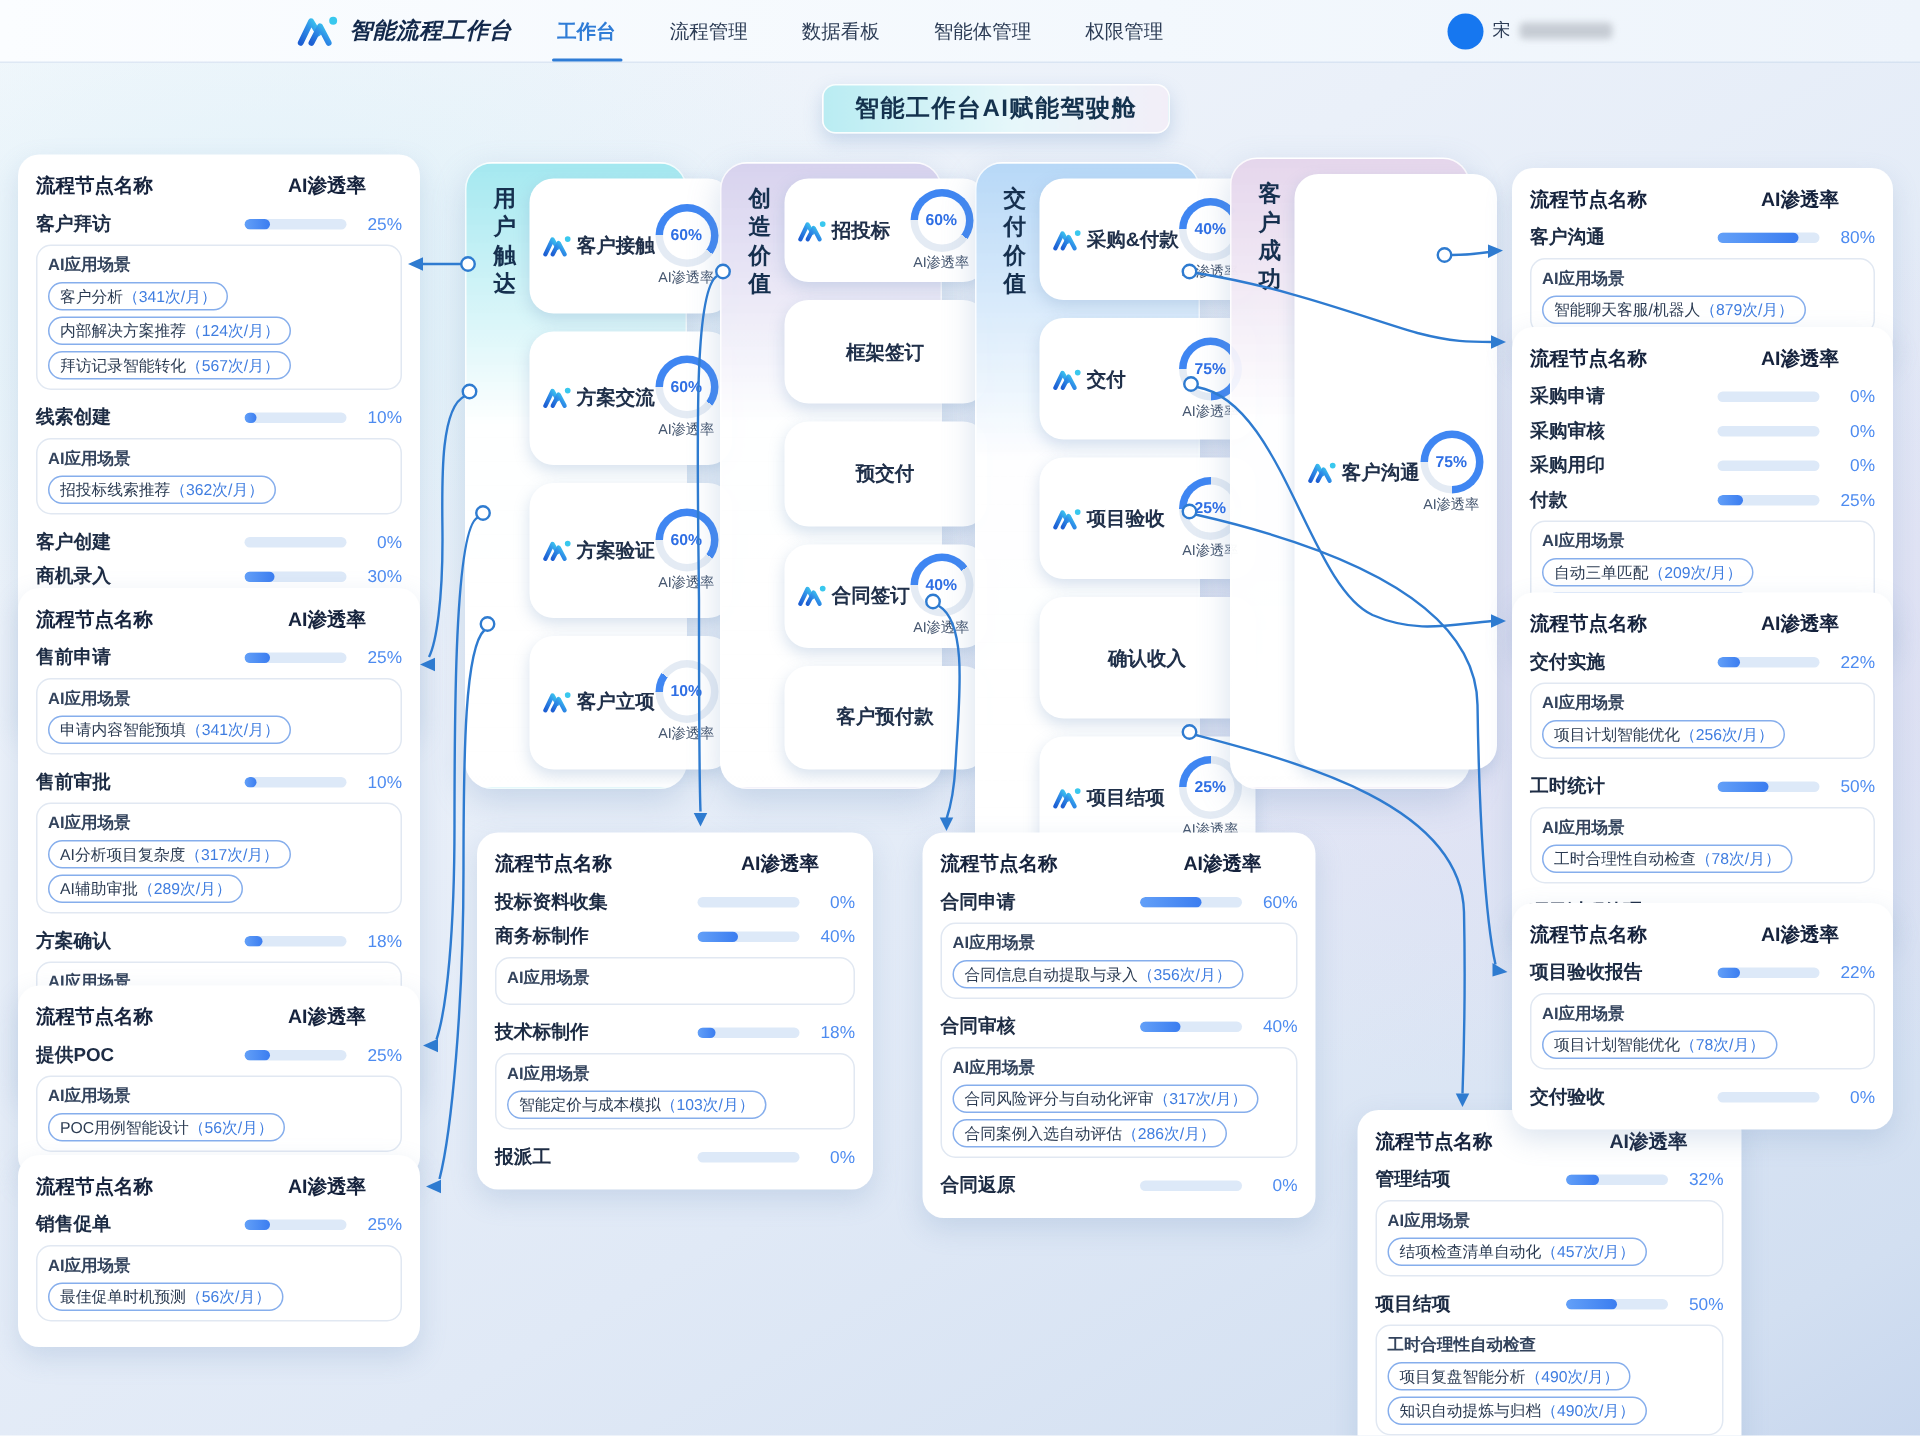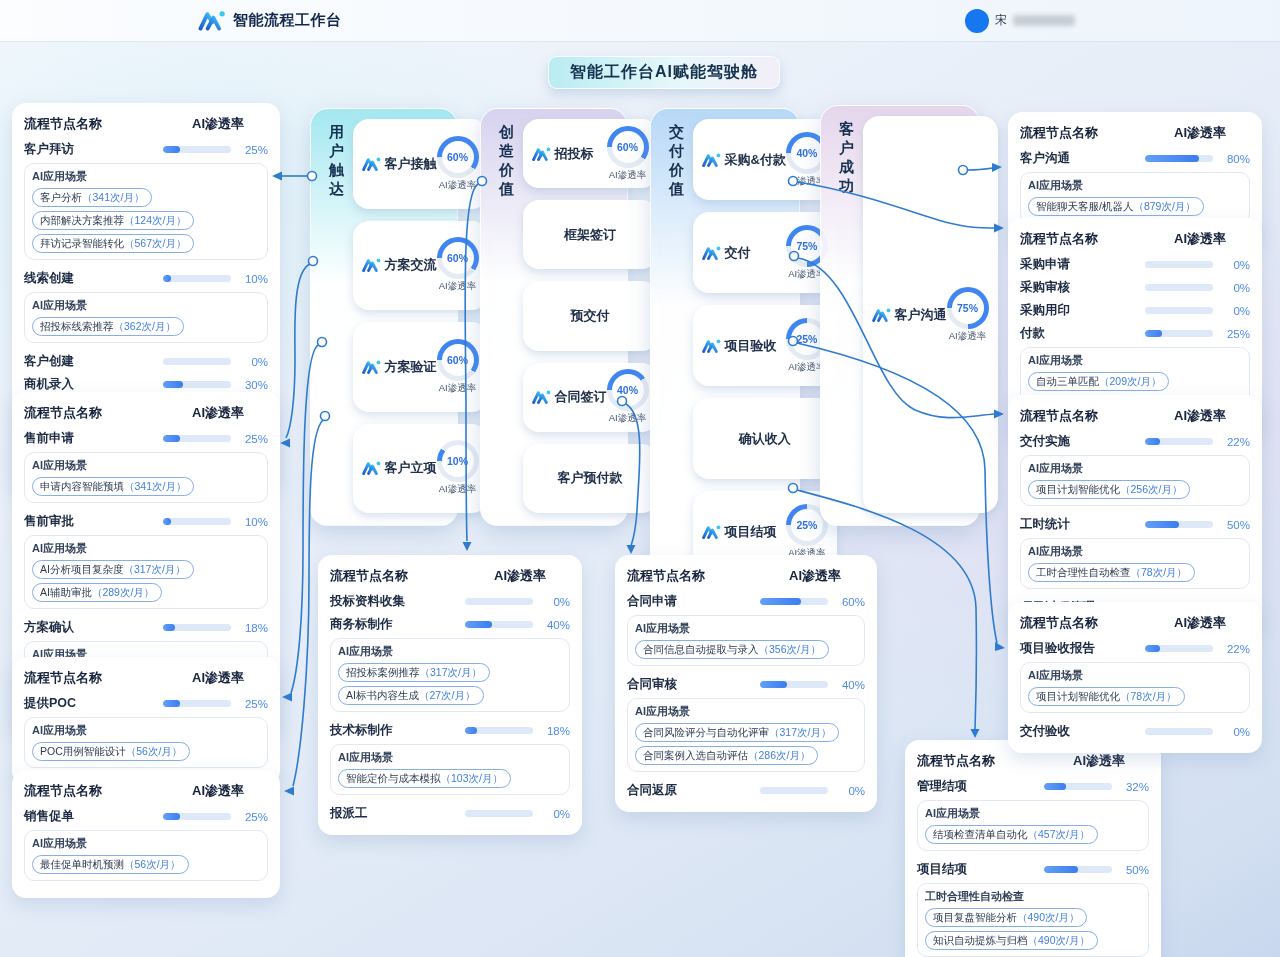--- a/index.html
+++ b/index.html
@@ -12,21 +12,21 @@
       linear-gradient(150deg,#f4f8fc 0%,#eaf0f9 35%,#e0e9f6 65%,#d2dff1 92%,#c8d7ee 100%);
     position:relative; color:#22304a;
   }
 
   
   header {
     position:relative; z-index:10; height:42px; display:flex; align-items:center;
     background:linear-gradient(90deg,#fbfdff,#f3f8fd 60%,#eef4fb);
     border-bottom:1px solid rgba(175,198,226,.38);
   }
-  .brand { display:flex; align-items:center; gap:7px; margin-left:198px; }
+  .brand { display:flex; align-items:center; gap:7px; margin-left:198px;font-style:italic; }
   .brand-text { font-size:15px; font-weight:700; color:#13294b; letter-spacing:.5px; }
   .tabs { display:flex; gap:36px; margin-left:30px; height:100%; align-items:stretch; }
   .tab { font-size:13px; color:#2c3c55; display:flex; align-items:center; position:relative; cursor:pointer; }
   .tab.active { color:#2f7cd6; font-weight:700; }
   .tab.active::after { content:''; position:absolute; left:-4px; right:-4px; bottom:0; height:2.5px; background:#2f7cd6; border-radius:2px; }
   .user { margin-left:auto; margin-right:205px; display:flex; align-items:center; gap:6px; cursor:pointer; }
   .avatar { width:24px; height:24px; border-radius:50%; background:#1677f0; display:inline-block; }
   .uname { font-size:12px; color:#2c3c55; }
   .ublur { display:inline-block; width:62px; height:11px; border-radius:3px; background:#bfc5cd; filter:blur(2.5px); opacity:.85; }
 
@@ -498,24 +498,20 @@
           <span class="nname">商务标制作</span>
           <div class="bargrp">
             <div class="track">
               <div class="fill" style="width: 40%;"></div>
             </div>
             <span class="pctv">40%</span>
           </div>
         </div>
         <div class="sbox">
           <div class="sbox-label">AI应用场景</div>
-          <div class="tags">
-            <span class="tag"><span class="tname">招投标案例推荐</span><span class="cnt">（317次/月）</span></span>
-            <span class="tag"><span class="tname">AI标书内容生成</span><span class="cnt">（27次/月）</span></span>
-          </div>
         </div>
         <div class="prow">
           <span class="nname">技术标制作</span>
           <div class="bargrp">
             <div class="track">
               <div class="fill" style="width: 18%;"></div>
             </div>
             <span class="pctv">18%</span>
           </div>
         </div>
@@ -826,18 +822,25 @@
 
 <header>
   <div class="brand">
     <svg width="28" height="23" viewBox="0 0 24 20">
       <path d="M2 17 L8 4.5 L12.2 11.5" stroke="url(#aig)" stroke-width="3.4" fill="none" stroke-linecap="round" stroke-linejoin="round"></path>
       <path d="M8.2 17 L13.2 7.5 L18.2 17" stroke="url(#aig)" stroke-width="3.4" fill="none" stroke-linecap="round" stroke-linejoin="round"></path>
       <circle cx="20.8" cy="4.2" r="2.3" fill="#39c8ee"></circle>
     </svg>
     <span class="brand-text">智能流程工作台</span>
   </div>
+  <nav class="tabs">
+      <div class="tab active">工作台</div>
+      <div class="tab">流程管理</div>
+      <div class="tab">数据看板</div>
+      <div class="tab">智能体管理</div>
+      <div class="tab">权限管理</div>
+    </nav>
   <div class="user">
     <span class="avatar"></span>
     <span class="uname">宋</span>
     <span class="ublur"></span>
   </div>
 </header>
 
 </body></html>

